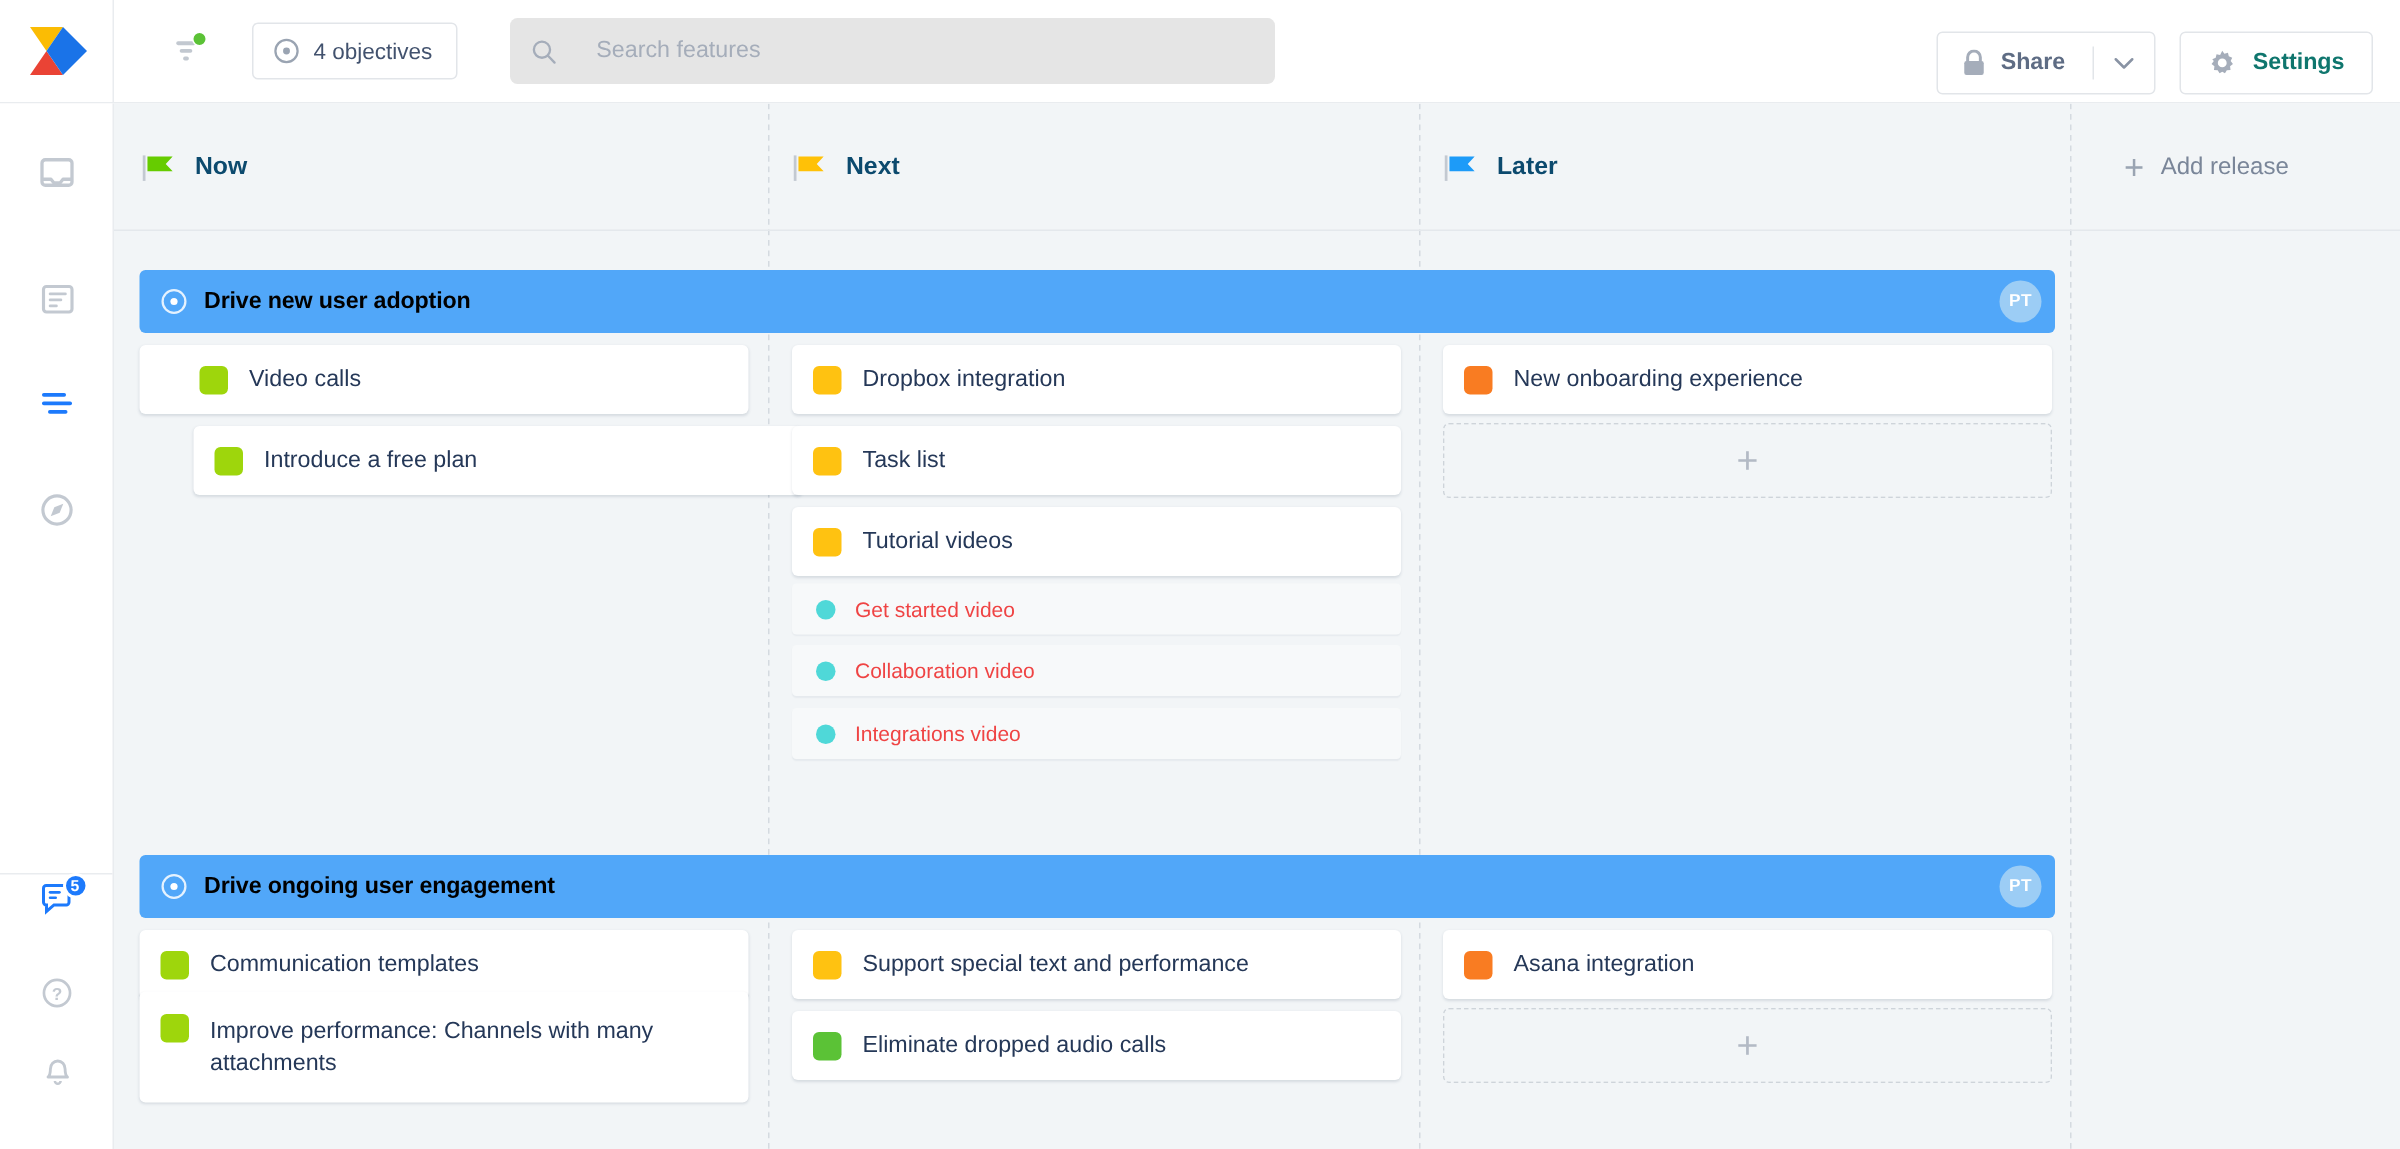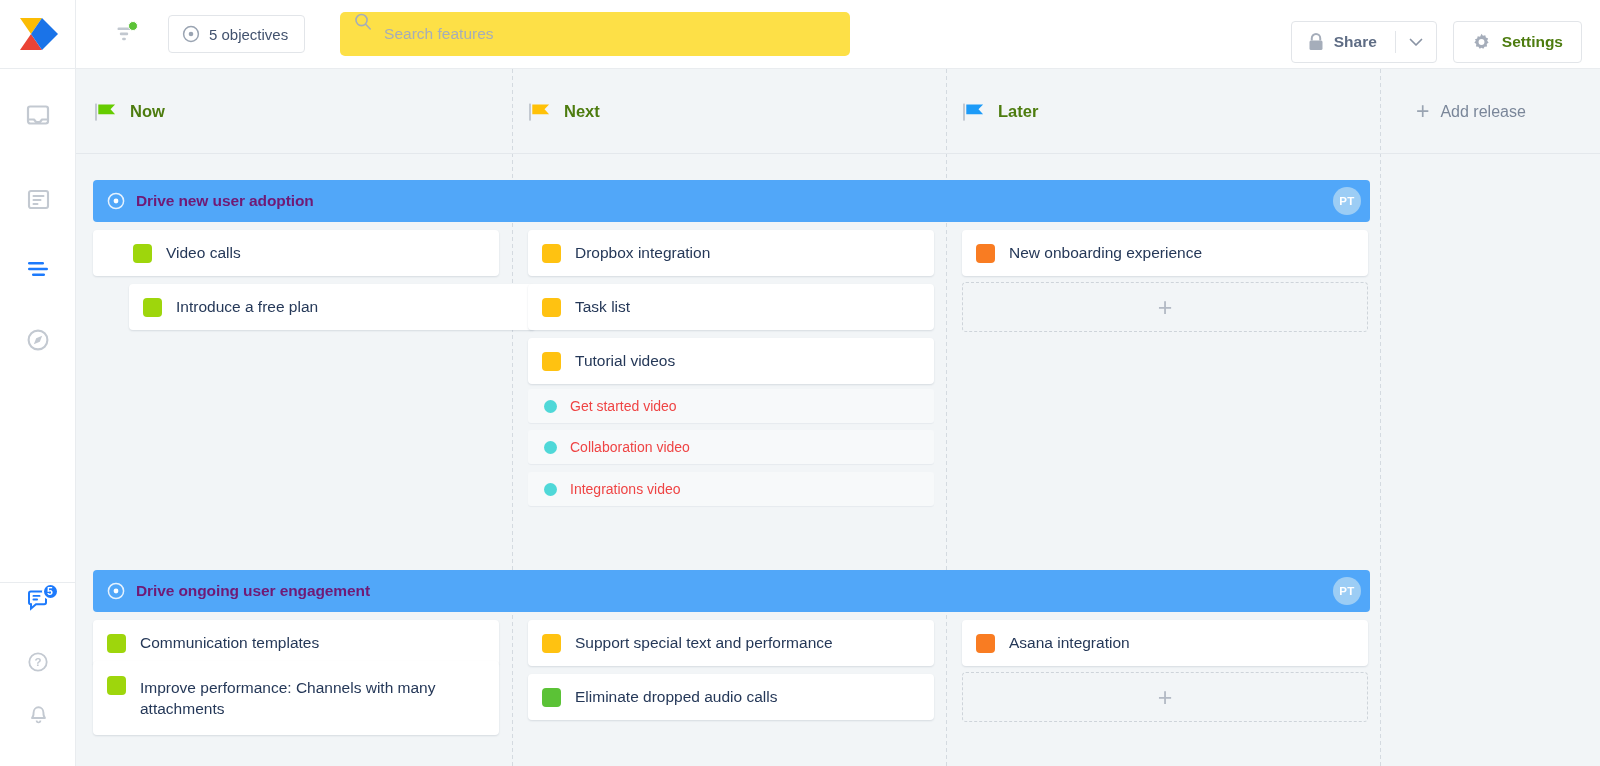--- a/index.html
+++ b/index.html
@@ -61,23 +61,23 @@
     border: 1px solid #e2e5e9; border-radius: 4px;
     background: #fff;
     display: flex; align-items: center; gap: 9px;
     font-size: 15px; color: #42526e;
     flex: 0 0 auto; cursor: pointer;
   }
 
   .search-wrap {
     margin-left: 35px;
     width: 510px; height: 44px;
-    background: #fde047; border-radius: 5px;
-    display: flex; 
-    padding: 0 14px; gap: 10px;
+    background: #e5e5e5; border-radius: 5px;
+    display: flex; align-items: center;
+    padding: 0 14px; gap: 24px;
     flex: 0 0 auto;
   }
   .search-input {
     border: 0; outline: 0; background: transparent;
     font-family: inherit; font-size: 15.5px; color: #5e6c84;
     width: 100%; height: 100%;
   }
   .search-input::placeholder { color: #a5adba; }
 
   .topbar-right {
@@ -98,21 +98,21 @@
   .share-sep { width: 1px; height: 22px; background: #e2e5e9; }
   .share-caret {
     width: 40px; height: 100%;
     display: flex; align-items: center; justify-content: center;
     cursor: pointer;
   }
   .settings-btn {
     display: flex; align-items: center; gap: 11px;
     height: 42px; padding: 0 18px;
     border: 1px solid #e2e5e9; border-radius: 4px; background: #fff;
-    font-size: 15.5px; font-weight: 600; color: #4d7c0f;
+    font-size: 15.5px; font-weight: 600; color: #0f766e;
     cursor: pointer;
   }
 
   
   .leftnav {
     position: absolute; top: 69px; left: 0; bottom: 0; width: 76px;
     background: #ffffff;
     border-right: 1px solid #e9ecef;
   }
   .nav-item {
@@ -143,39 +143,39 @@
 
   .headers {
     position: relative; height: 85px;
     border-bottom: 1px solid #e4e8ec;
   }
   .col-head {
     position: absolute; top: 0; height: 85px;
     display: flex; align-items: center; padding-left: 19px;
   }
   .flag { width: 22px; height: 18px; margin-right: 13px; display: block; }
-  .col-title { font-size: 16.5px; font-weight: 700; color: #4d7c0f; }
+  .col-title { font-size: 16.5px; font-weight: 700; color: #0c4a6e; }
   .add-release {
     position: absolute; top: 0; height: 85px;
     display: flex; align-items: center; gap: 11px;
     color: #7a8699; font-size: 16px; cursor: pointer;
     padding-left: 36px;
   }
   .plus-glyph { font-size: 23px; font-weight: 300; color: #9aa4b2; line-height: 1; }
 
   
   .obj-band {
     position: absolute;
     height: 42px; border-radius: 4px;
     background: #51a7f9;
     display: flex; align-items: center;
     padding-left: 14px;
   }
   .obj-icon { width: 18px; height: 18px; margin-right: 11px; flex: 0 0 auto; }
-  .obj-title { color: #701a75; font-size: 15.5px; font-weight: 700; letter-spacing: -0.1px;}
+  .obj-title { color: #000000; font-size: 15.5px; font-weight: 700; letter-spacing: -0.1px;}
   .obj-avatar {
     position: absolute; right: 9px; top: 50%; transform: translateY(-50%);
     width: 28px; height: 28px; border-radius: 50%;
     background: #9ccdf5;
     color: #ffffff; font-size: 11.5px; font-weight: 700;
     display: flex; align-items: center; justify-content: center;
     letter-spacing: 0.3px;
   }
 
   
@@ -244,21 +244,21 @@
       <rect x="8.1" y="14.7" width="3.8" height="2.6" rx="1.2" fill="#c2c8d0"></rect>
     </svg>
     <span class="filter-dot"></span>
   </div>
 
   <div class="objectives-btn">
     <svg width="18" height="18" viewBox="0 0 18 18">
       <circle cx="9" cy="9" r="7.4" fill="none" stroke="#9aa4b2" stroke-width="1.5"></circle>
       <circle cx="9" cy="9" r="2.3" fill="#9aa4b2"></circle>
     </svg>
-    <span>5 objectives</span>
+    <span>4 objectives</span>
   </div>
 
   <div class="search-wrap">
     <svg width="19" height="19" viewBox="0 0 19 19">
       <circle cx="8" cy="8" r="5.9" fill="none" stroke="#a5adba" stroke-width="1.7"></circle>
       <line x1="12.4" y1="12.4" x2="17.2" y2="17.4" stroke="#a5adba" stroke-width="1.7" stroke-linecap="round"></line>
     </svg>
     <input class="search-input" type="text" placeholder="Search features" style="">
   </div>
 

